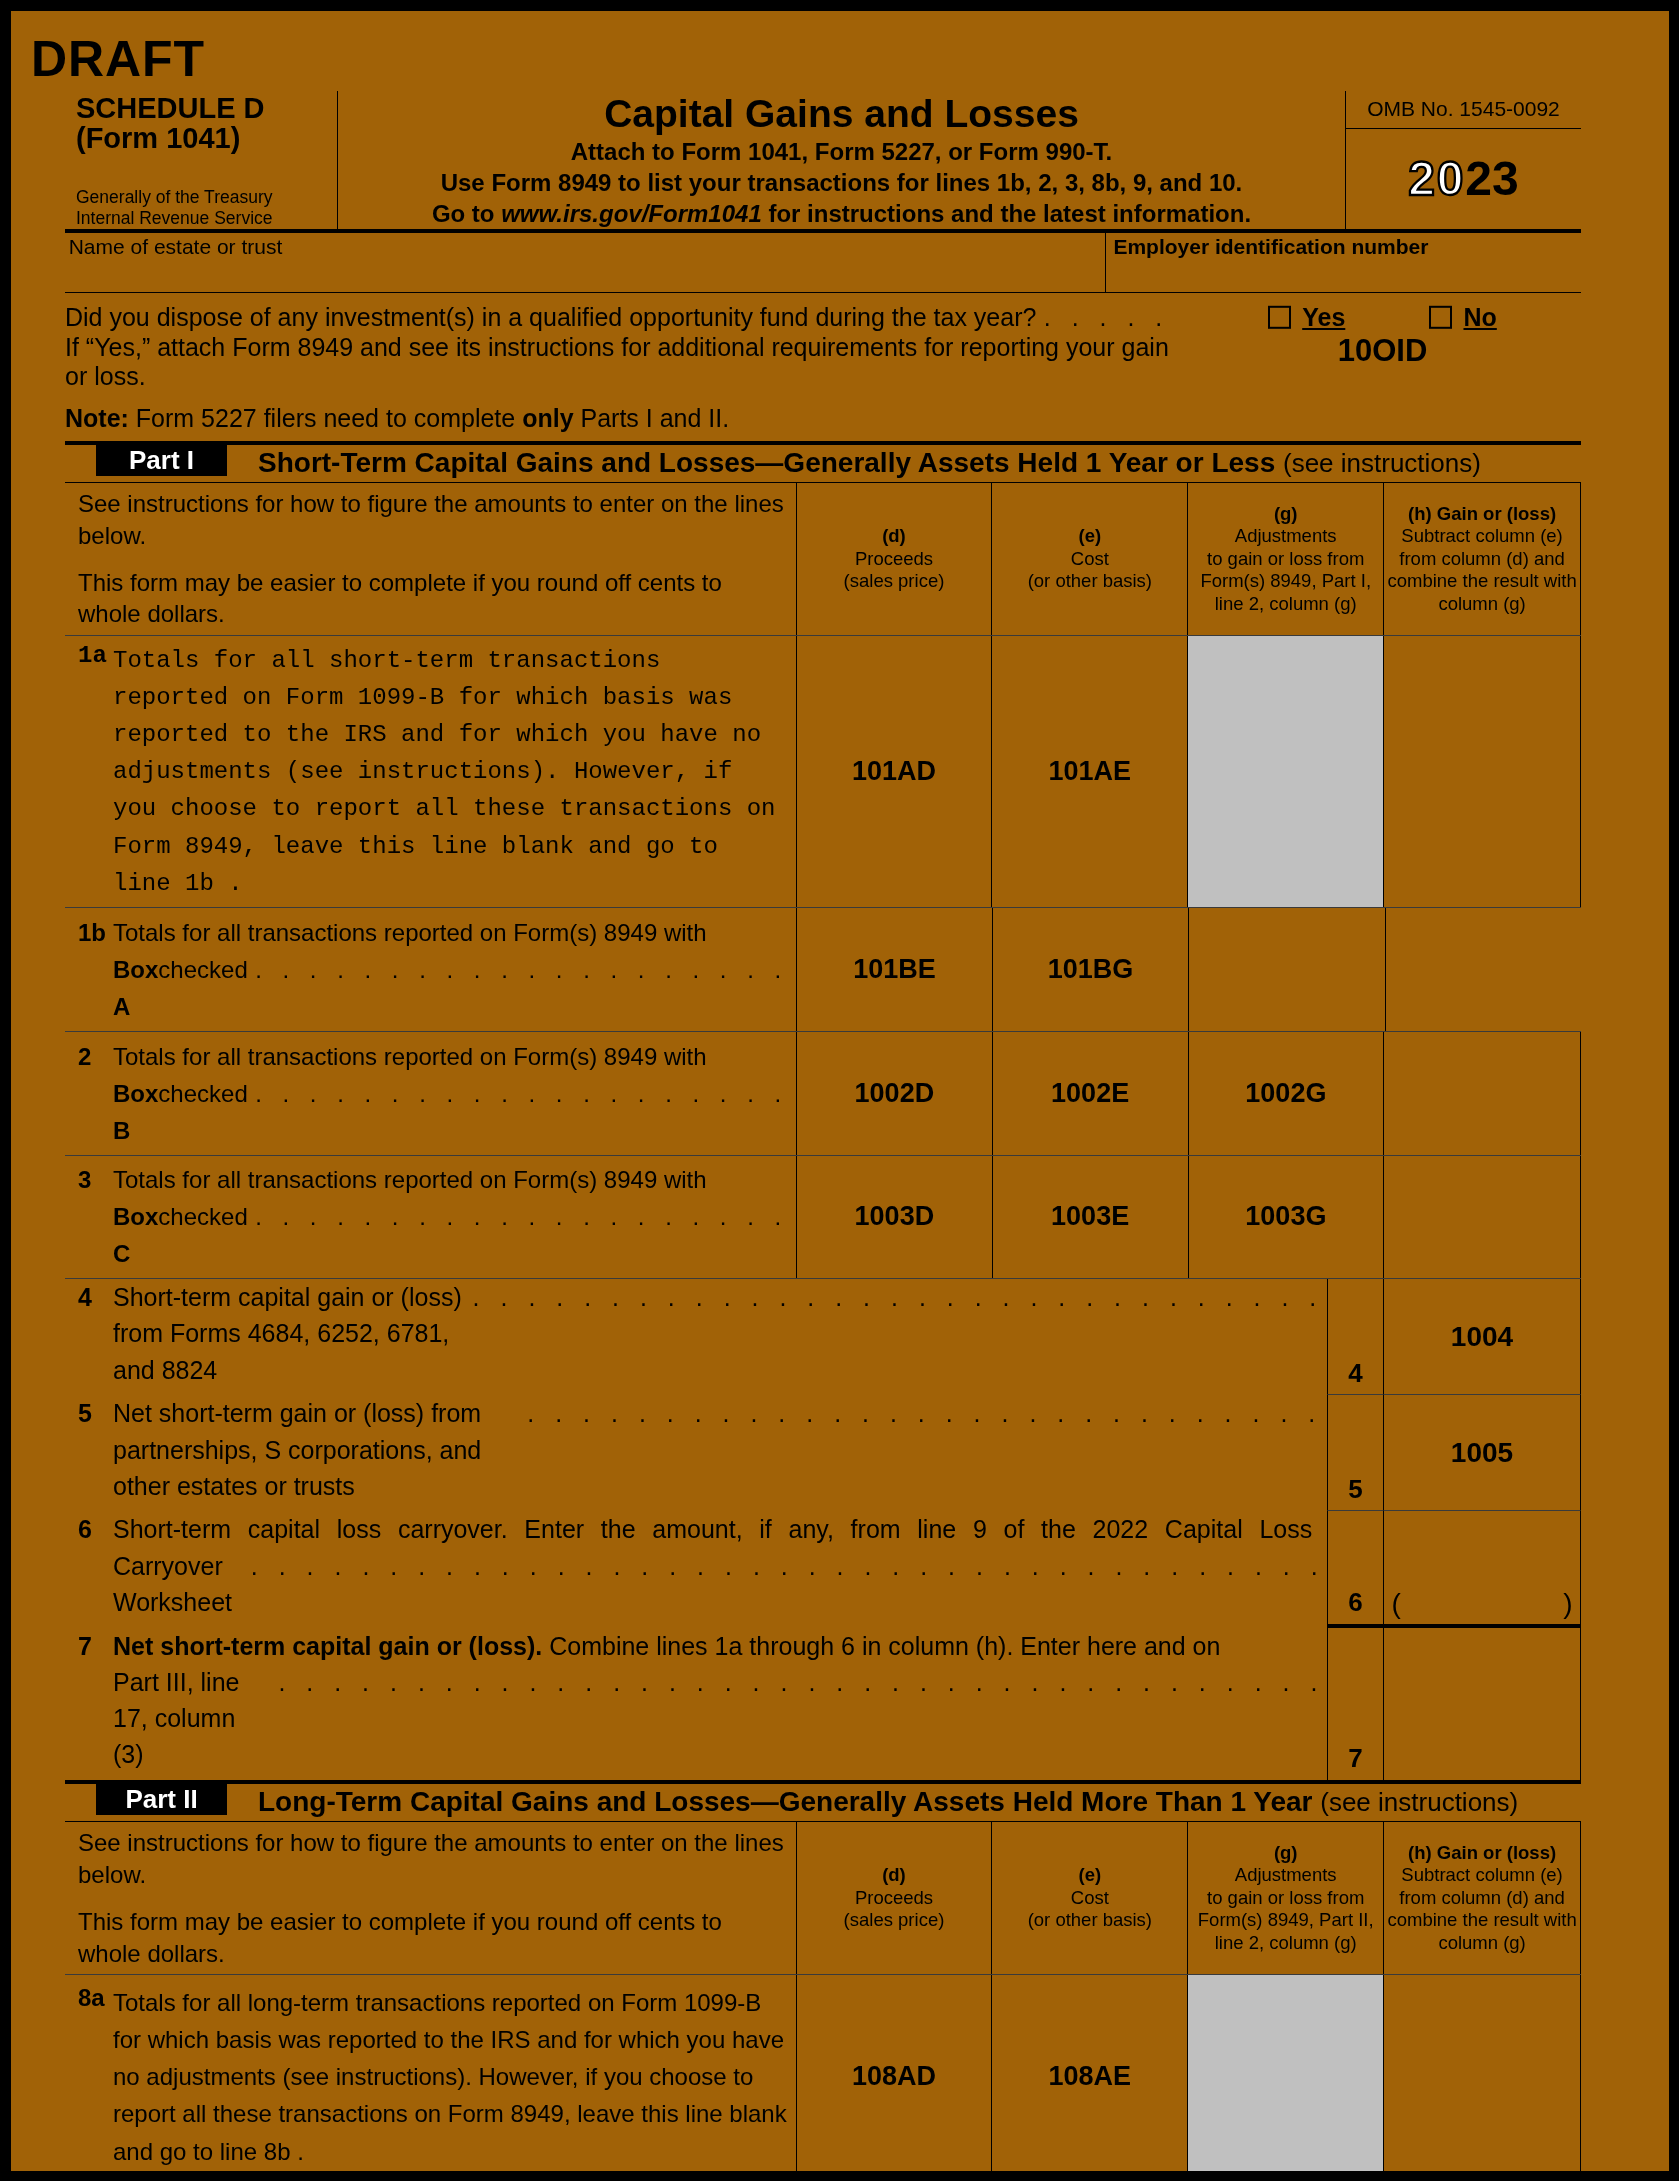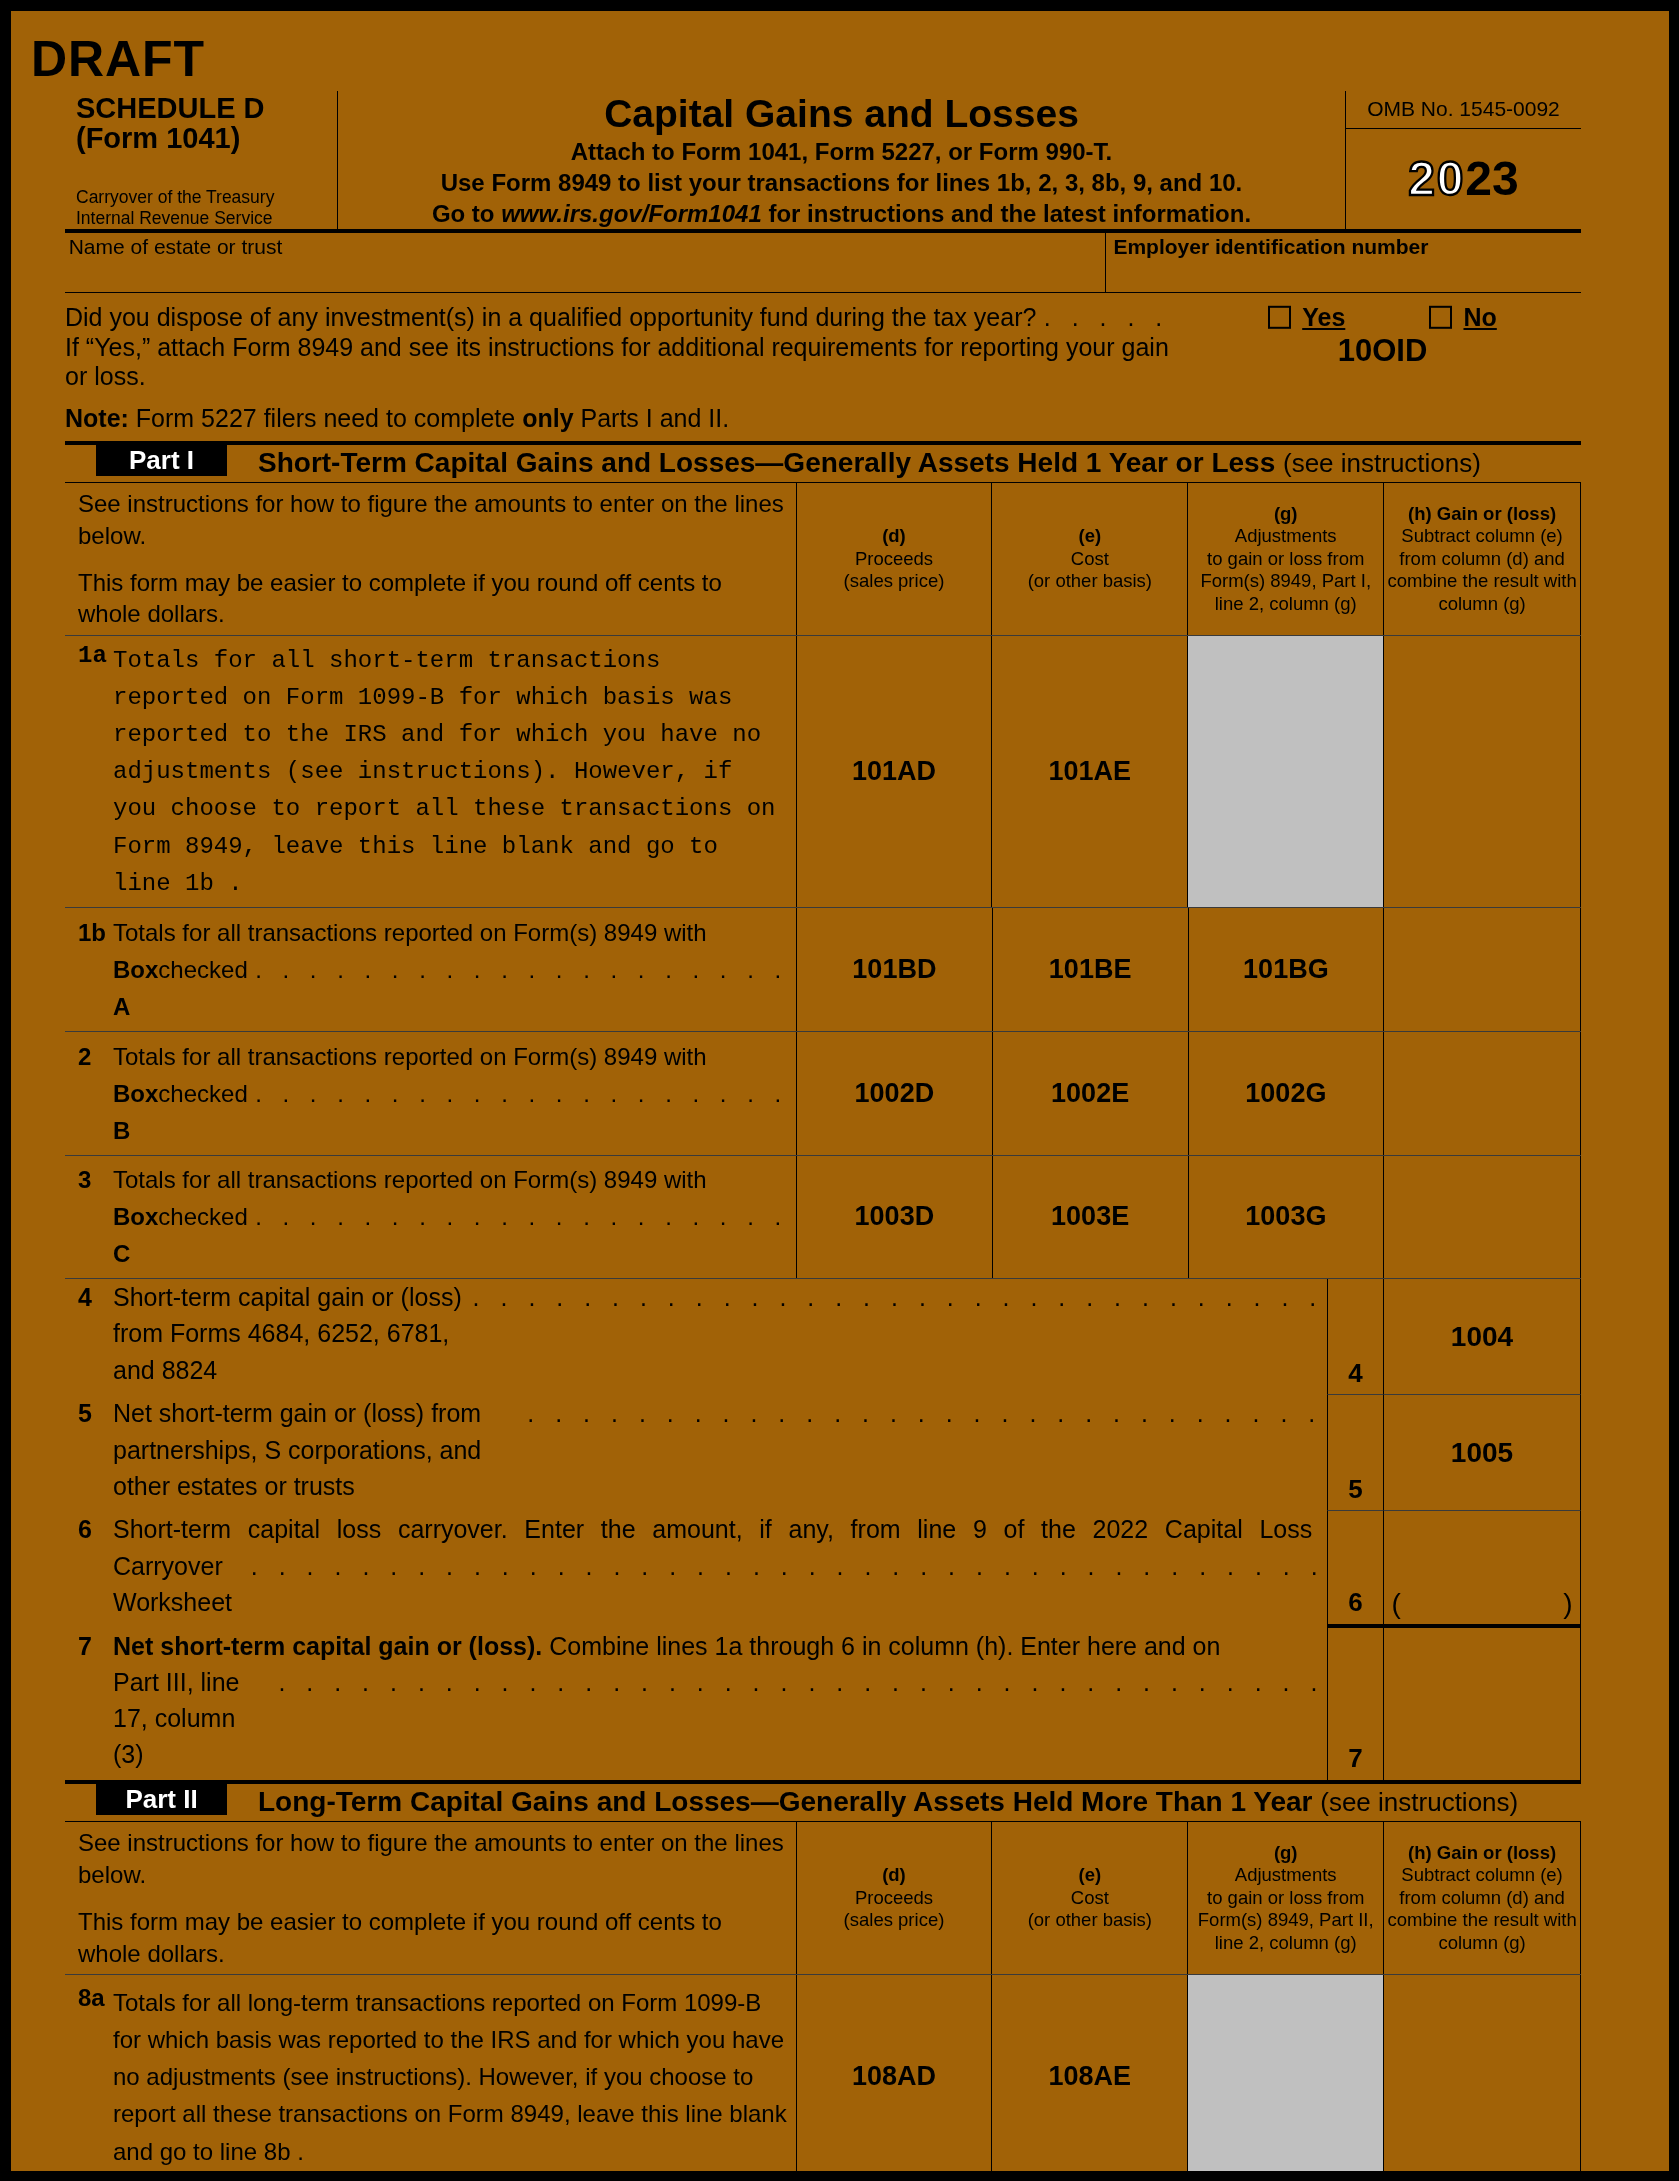--- a/index.html
+++ b/index.html
@@ -78,21 +78,21 @@
 
 <div class="page">
   <div class="draft">DRAFT</div>
 
   <div class="content">
 
     <div class="fh">
       <div class="fh-left">
         <div class="sched"><span>SCHEDULE D</span><br>
           <span>(Form 1041)</span></div>
-        <div class="dept"><span>Carryover of the Treasury</span><br>
+        <div class="dept"><span>Generally of the Treasury</span><br>
           <span>Internal Revenue Service</span></div>
       </div>
       <div class="fh-center">
         <div class="fh-title">Capital Gains and Losses</div>
         <div class="fh-sub">Attach to Form 1041, Form 5227, or Form 990-T.</div>
         <div class="fh-sub">Use Form 8949 to list your transactions for lines 1b, 2, 3, 8b, 9, and 10.</div>
         <div class="fh-sub"><span>Go to </span><span class="fh-url">www.irs.gov/Form1041</span><span> for instructions and the latest information.</span></div>
       </div>
       <div class="fh-right">
         <div class="omb">OMB No. 1545-0092</div>
@@ -181,21 +181,20 @@
           </div>
         <div class="fl">
             <span class="dlnum"></span>
             <span class="dltext">
               <span class="b">Box A</span>
               <span> checked</span>
               <span class="dots">. . . . . . . . . . . . . . . . . . . . . . . . . . . . . . . . . . . . . . . . . . . . . . . . . . . . . . . . . . . . . . . . . . . . . .</span>
             </span>
           </div>
       </div>
-      <div class="c c-col val">101BD</div>
       <div class="c c-col val">101BE</div>
       <div class="c c-col val">101BG</div>
       <div class="c c-col c-h val"></div>
     </div>
 
     <div class="trow rowbx">
       <div class="c c-desc">
         <div class="fl">
             <span class="dlnum">2</span>
             <span>Totals for all transactions reported on Form(s) 8949 with</span>

